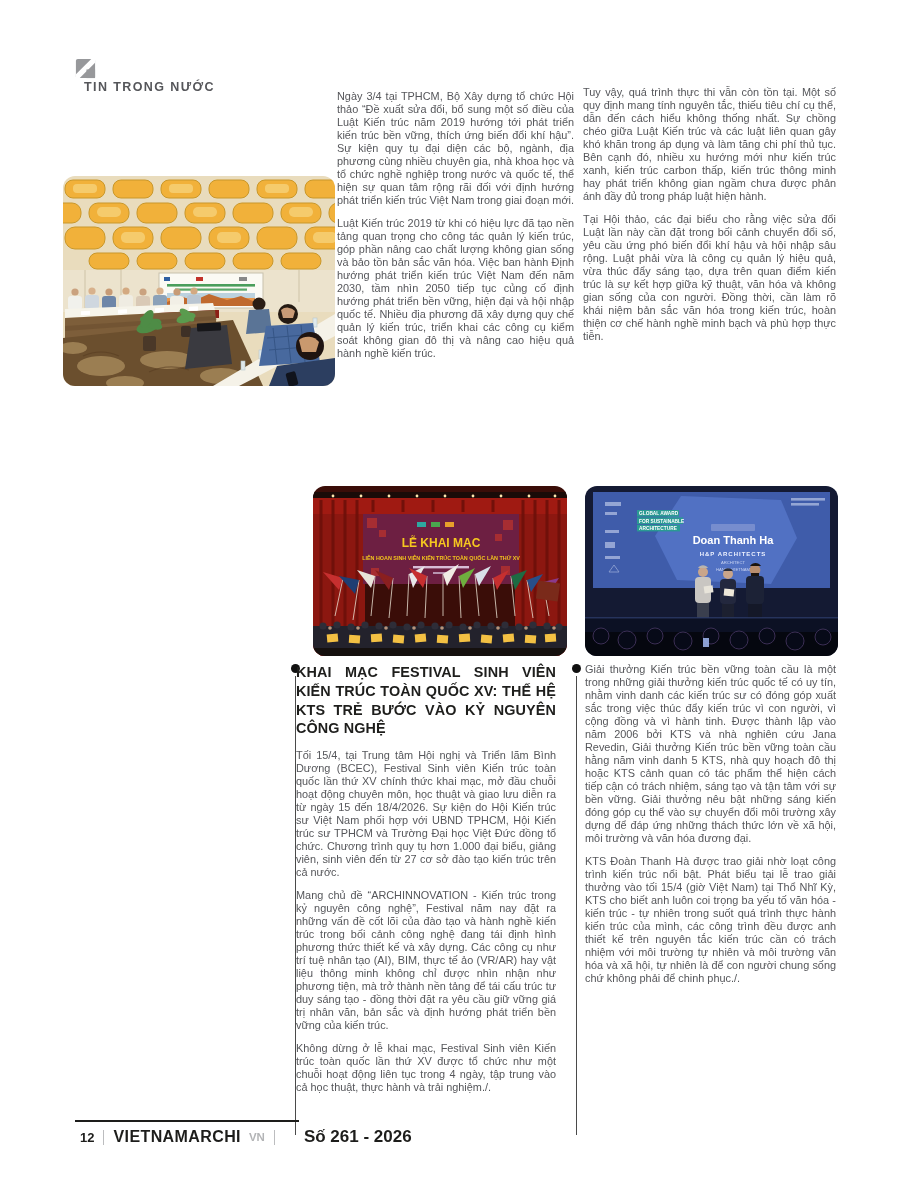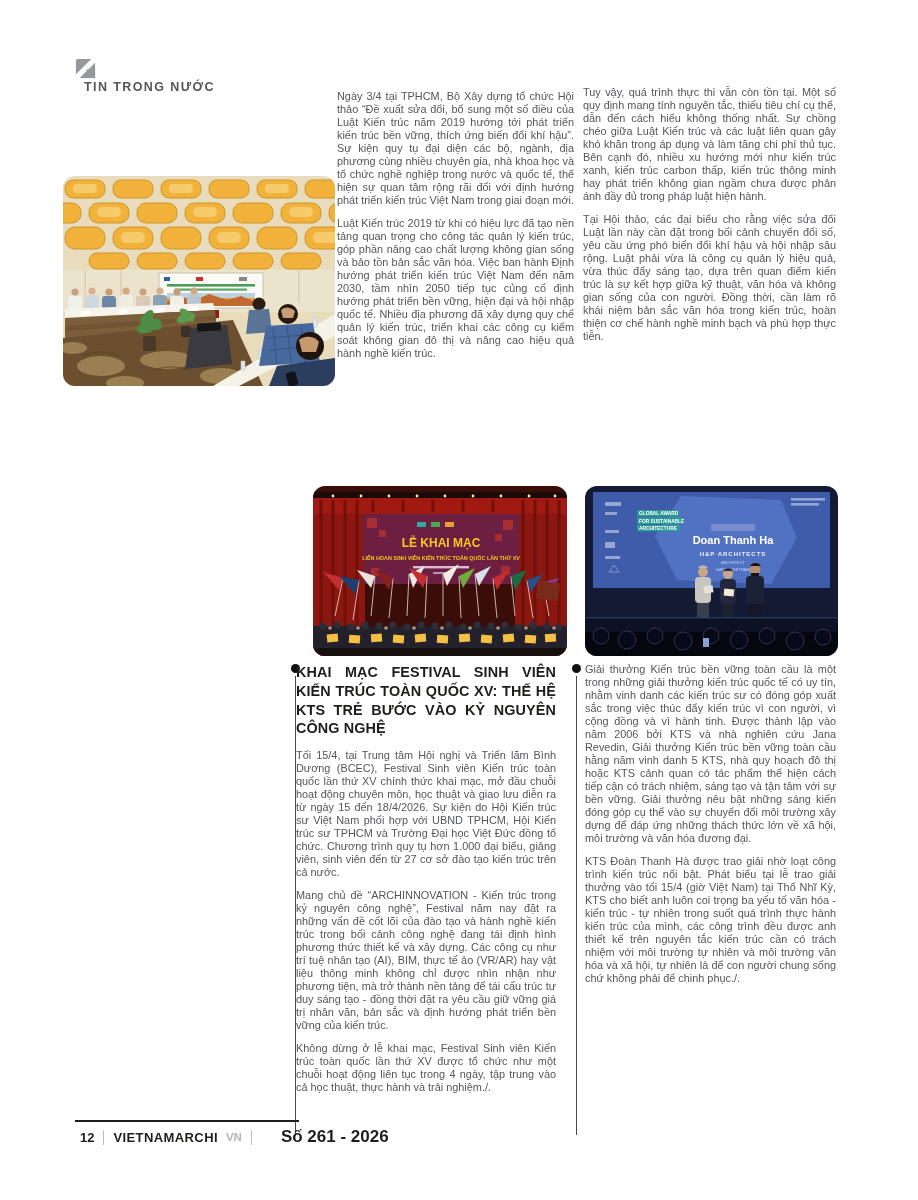--- a/index.html
+++ b/index.html
@@ -17,21 +17,21 @@
   .photo{position:absolute;border-radius:12px;overflow:hidden;}
   .photo svg{display:block;}
   
   .rule-dot{position:absolute;width:9px;height:9px;border-radius:50%;background:#111;}
   .rule-line{position:absolute;width:1px;background:#4a4a4a;}
   
   .foot-line{position:absolute;left:75px;top:1120px;width:224px;height:2px;background:#1d1d1b;}
   .foot{position:absolute;left:80px;top:1127px;display:flex;align-items:center;}
   .foot .pg{font-size:13px;font-weight:800;color:#1d1d1b;}
   .foot .sep{width:1px;height:15px;background:#bcbdbf;margin:0 9px;}
-  .foot .brand{font-size:13px;font-weight:800;letter-spacing:.4px;color:#1d1d1b;}
+  .foot .brand{font-size:16px;font-weight:800;letter-spacing:.4px;color:#1d1d1b;}
   .foot .brand-sfx{font-size:11.5px;font-weight:700;color:#b3b4b6;margin-left:8px;}
   .foot .issue{font-size:17px;font-weight:700;color:#1d1d1b;margin-left:20px;}
 </style>
 </head>
 <body>
 
 <div class="page">
 
   <div class="hdr">
     <svg width="23" height="23" viewBox="0 0 24 24">

